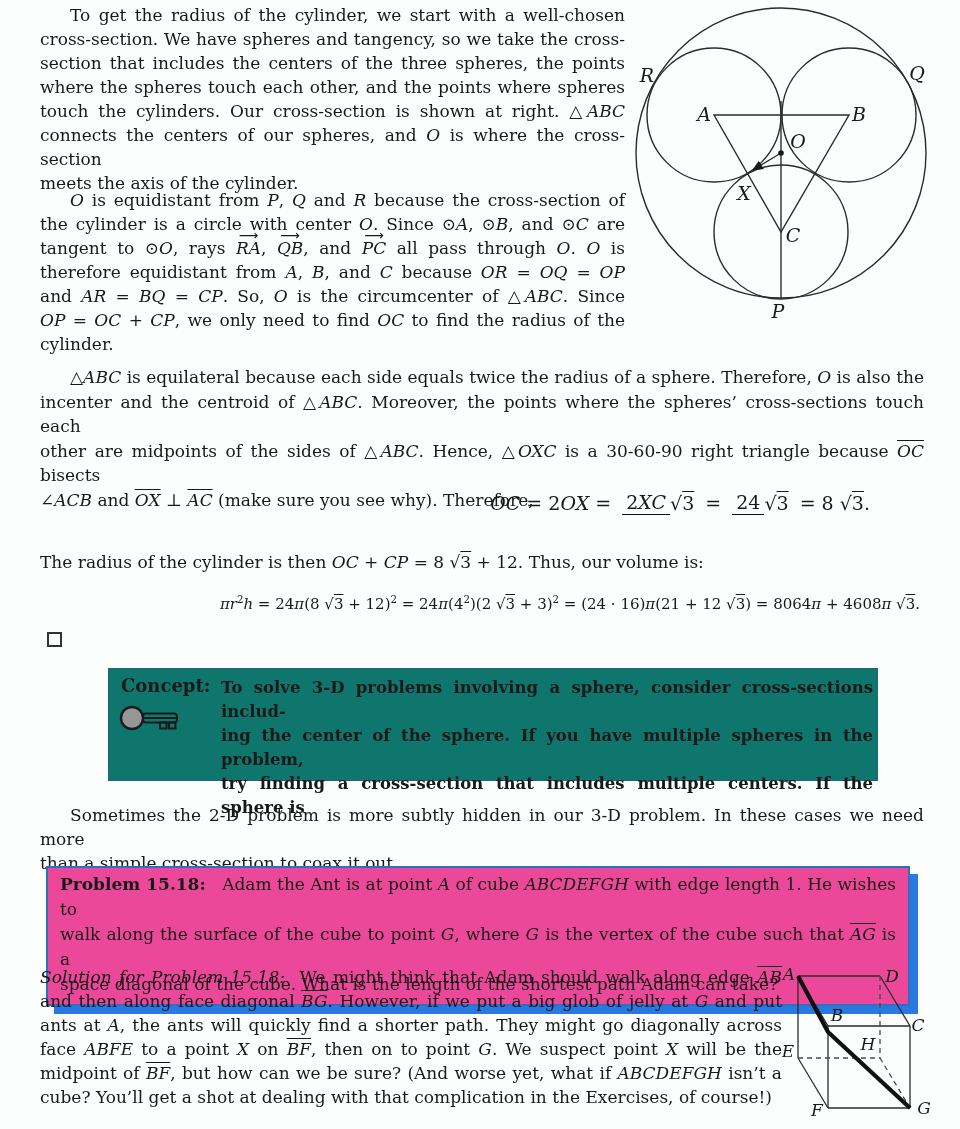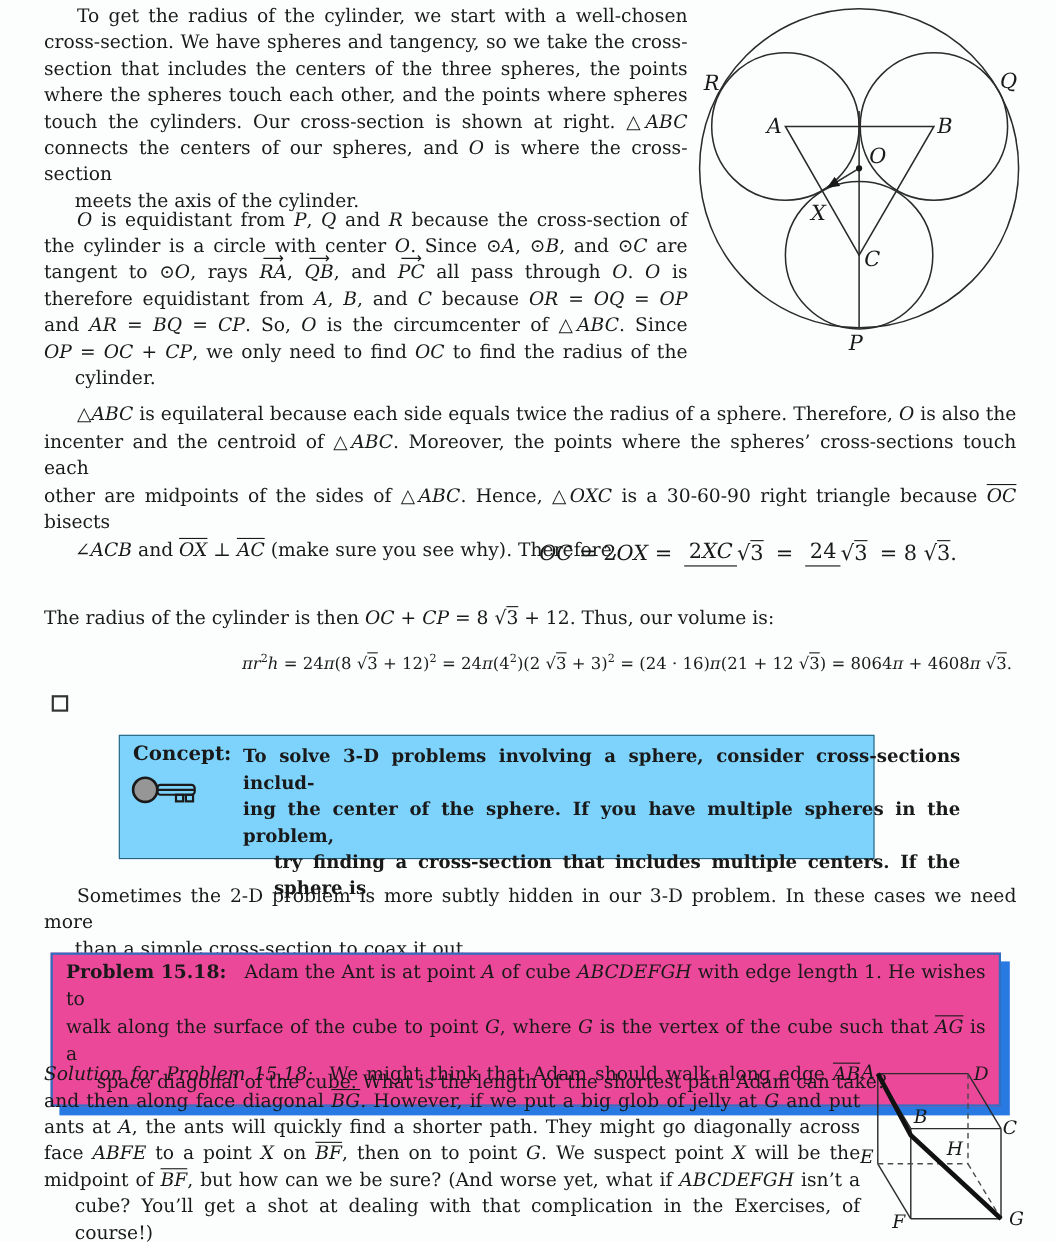--- a/index.html
+++ b/index.html
@@ -5,38 +5,38 @@
   html,body{margin:0;padding:0;}
   body{
     position:relative;width:960px;height:1129px;overflow:hidden;
     background:#fcfdfd;color:#191919;
     font-family:"DejaVu Serif","Liberation Serif","DejaVu Sans",serif;
     font-size:17px;
   }
   .abs{position:absolute;}
   .para{line-height:24px;}
   .just .tline{text-align:justify;text-align-last:justify;}
-  .just .tline:last-child{text-align-last:left;margin-left:28px;}
+  .just .tline:last-child{text-align-last:left;}
   .ind .tline:first-child{text-indent:30px;}
   i{font-style:italic;}
   b{font-weight:bold;}
   .ol{text-decoration:overline;text-decoration-thickness:1px;}
   .ray{position:relative;display:inline-block;}
   .ray::after{content:"\27F6";position:absolute;left:50%;transform:translateX(-50%);
     top:-0.95em;font-size:0.8em;font-family:"DejaVu Sans",sans-serif;}
   sup{font-size:0.68em;}
   
   .equation{text-align:right;font-size:19px;}
   .frac{display:inline-flex;flex-direction:row;align-items:center;vertical-align:middle;
     line-height:1.2;margin:0 5px;position:relative;top:-2px;}
   .frac .nu{border-bottom:1.4px solid #111;padding:0 4px 1px;}
   .frac .de{padding-top:1px;}
   
-  #concept-box{left:108px;top:668px;width:687px;height:113px;
-    background:#7dd3fc;border:1.5px solid #27637f;box-sizing:border-box;}
+  #concept-box{left:108px;top:668px;width:770px;height:113px;
+    background:#0f766e;border:1.5px solid #27637f;box-sizing:border-box;}
   #concept-label{position:absolute;left:12px;top:6px;font-weight:bold;font-size:18px;}
   #concept-key{position:absolute;left:10px;top:33px;}
   #concept-text{position:absolute;left:112px;top:7px;width:652px;line-height:24px;font-size:16.5px;font-weight:bold;}
   #problem-box{left:46px;top:866px;width:864px;box-sizing:border-box;
     background:#ec4899;border:2.5px solid #2e6fc2;box-shadow:8px 8px 0 0 #2879e2;
     padding:4px 12px 7px 12px;line-height:25px;}
   #qed{left:47px;top:632px;width:11px;height:11px;border:2px solid #333;}
   
   .fig-label{font-style:italic;fill:#191919;}
   svg{display:block;}

